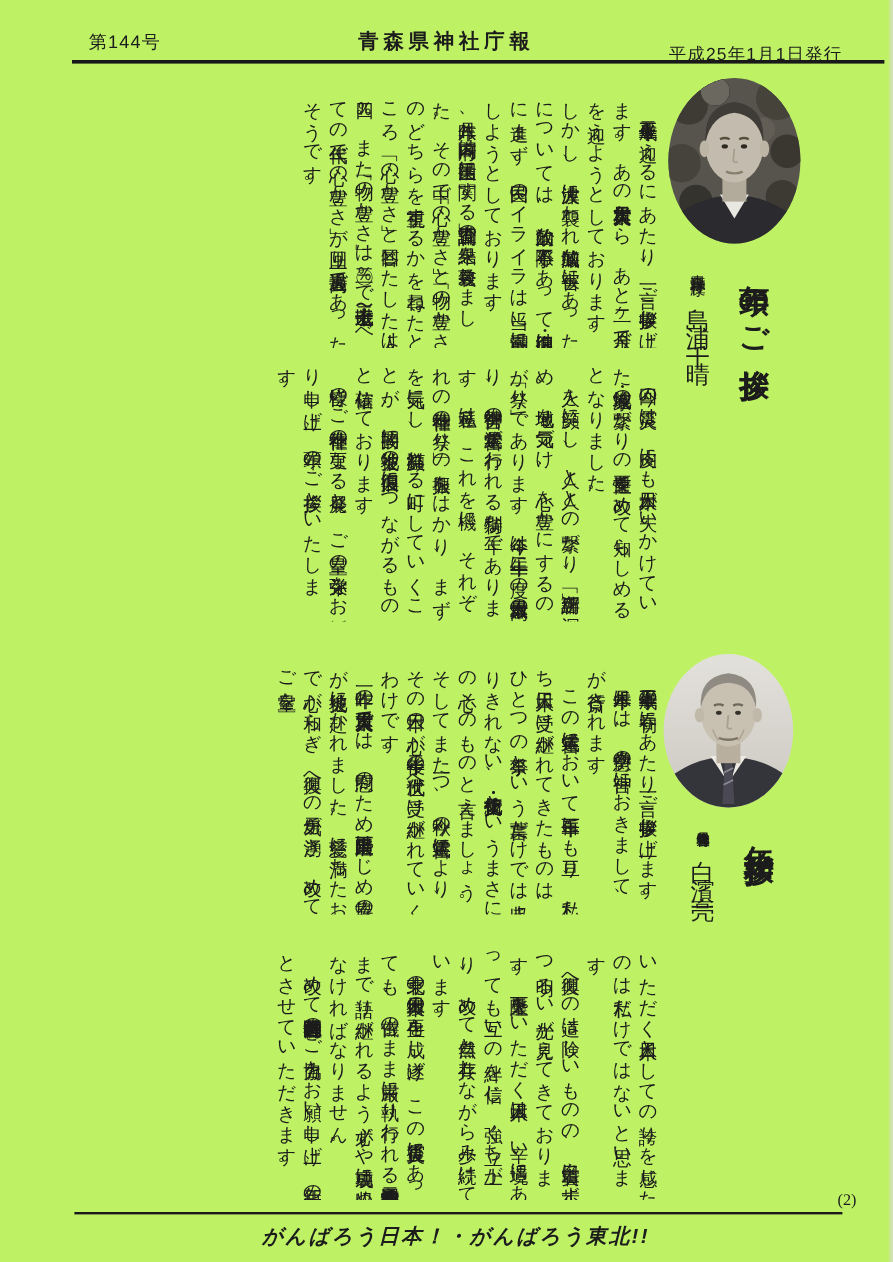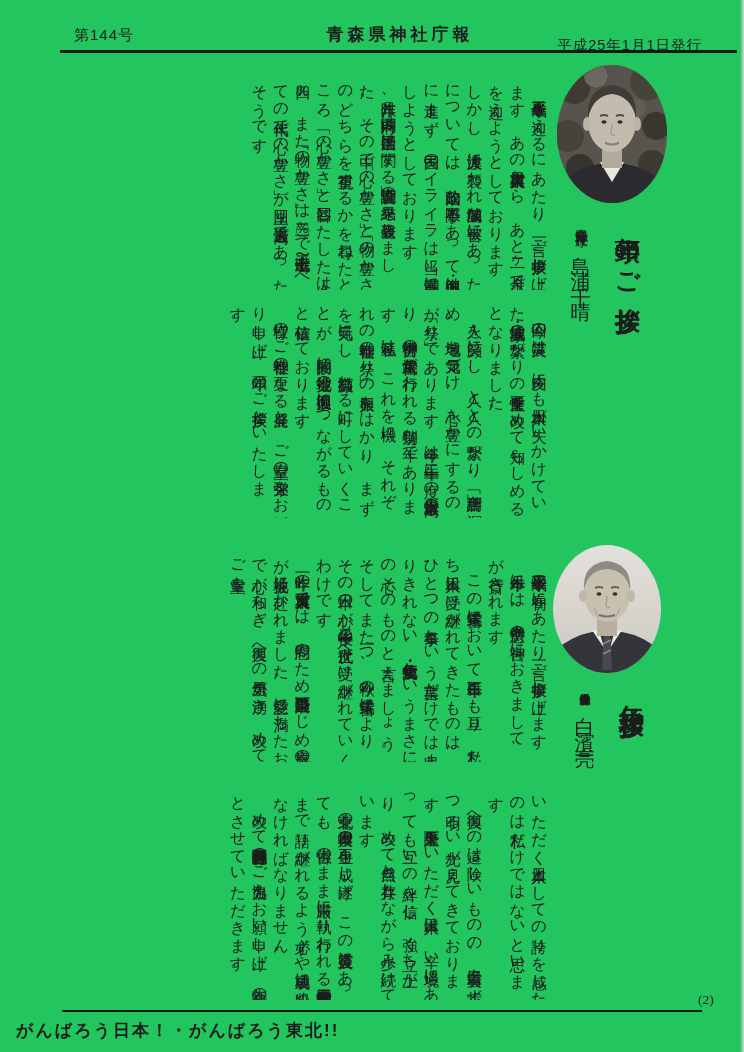--- a/index.html
+++ b/index.html
@@ -1,32 +1,32 @@
 <!DOCTYPE html>
 <html lang="ja"><head>
 <meta charset="utf-8">
 <style>
   html,body{margin:0;padding:0;background:#e8e8e6;}
   .page{
     position:relative;
     width:744px;height:1052px;
     margin:0 auto;
-    background:#22c55e;
+    background:#bef264;
     overflow:hidden;
     font-family:"Liberation Serif","DejaVu Serif",serif;
     color:#1c1c1c;
   }
   .scan-edge{position:absolute;right:0;top:0;width:4px;height:100%;
     background:linear-gradient(to left,#d9d7d2,rgba(217,215,210,0));}
   
   .hdr-issue{position:absolute;left:74px;top:26px;font-size:15px;letter-spacing:1px;
     font-family:"Liberation Sans","DejaVu Sans",sans-serif;}
   .hdr-title{position:absolute;left:50%;top:23px;transform:translateX(-50%);
     font-size:17px;letter-spacing:4px;font-weight:600;white-space:nowrap;
-    font-family:"Liberation Sans","DejaVu Sans",sans-serif;margin-left:28px;}
+    font-family:"Liberation Sans","DejaVu Sans",sans-serif;}
   .hdr-date{position:absolute;right:42px;top:36px;font-size:14.5px;letter-spacing:1px;
     font-family:"Liberation Sans","DejaVu Sans",sans-serif;}
   .hdr-rule{position:absolute;left:60px;right:7px;top:50px;height:2.5px;background:#191919;}
   
   .vband{
     position:absolute;
     writing-mode:vertical-rl;
     text-orientation:mixed;
     font-size:15.5px;
     line-height:21.5px;
@@ -49,23 +49,23 @@
   .caption-1{top:218px;right:100px;height:300px;}
   .caption-2{top:685px;right:96px;height:300px;}
   .c-title{font-size:25px;letter-spacing:3px;font-weight:600;margin-left:16px;}
   .c-author{}
   .c-role{font-size:13px;letter-spacing:1px;}
   .c-role--long{font-size:11px;letter-spacing:0;}
   .c-name{font-size:20px;letter-spacing:15px;margin-top:12px;font-weight:500;}
   
   .pagenum{position:absolute;left:698px;top:992px;font-size:13.5px;}
   .ftr-rule{position:absolute;left:62px;width:640px;top:1010px;height:1.5px;background:#1a1a1a;}
-  .slogan{position:absolute;left:16px;right:0;top:1019px;
+  .slogan{position:absolute;left:16px;right:0;top:1019px;text-align:center;
     font-size:17px;font-weight:bold;letter-spacing:2px;
-    font-family:"Liberation Sans","DejaVu Sans",sans-serif;}
+    font-family:"Liberation Sans","DejaVu Sans",sans-serif;font-style:italic;}
 </style>
 </head>
 <body>
 
 <div class="page">
   <div class="scan-edge"></div>
 
   <span class="hdr-issue">第144号</span>
   <span class="hdr-title">青森県神社庁報</span>
   <span class="hdr-date">平成25年1月1日発行</span>

